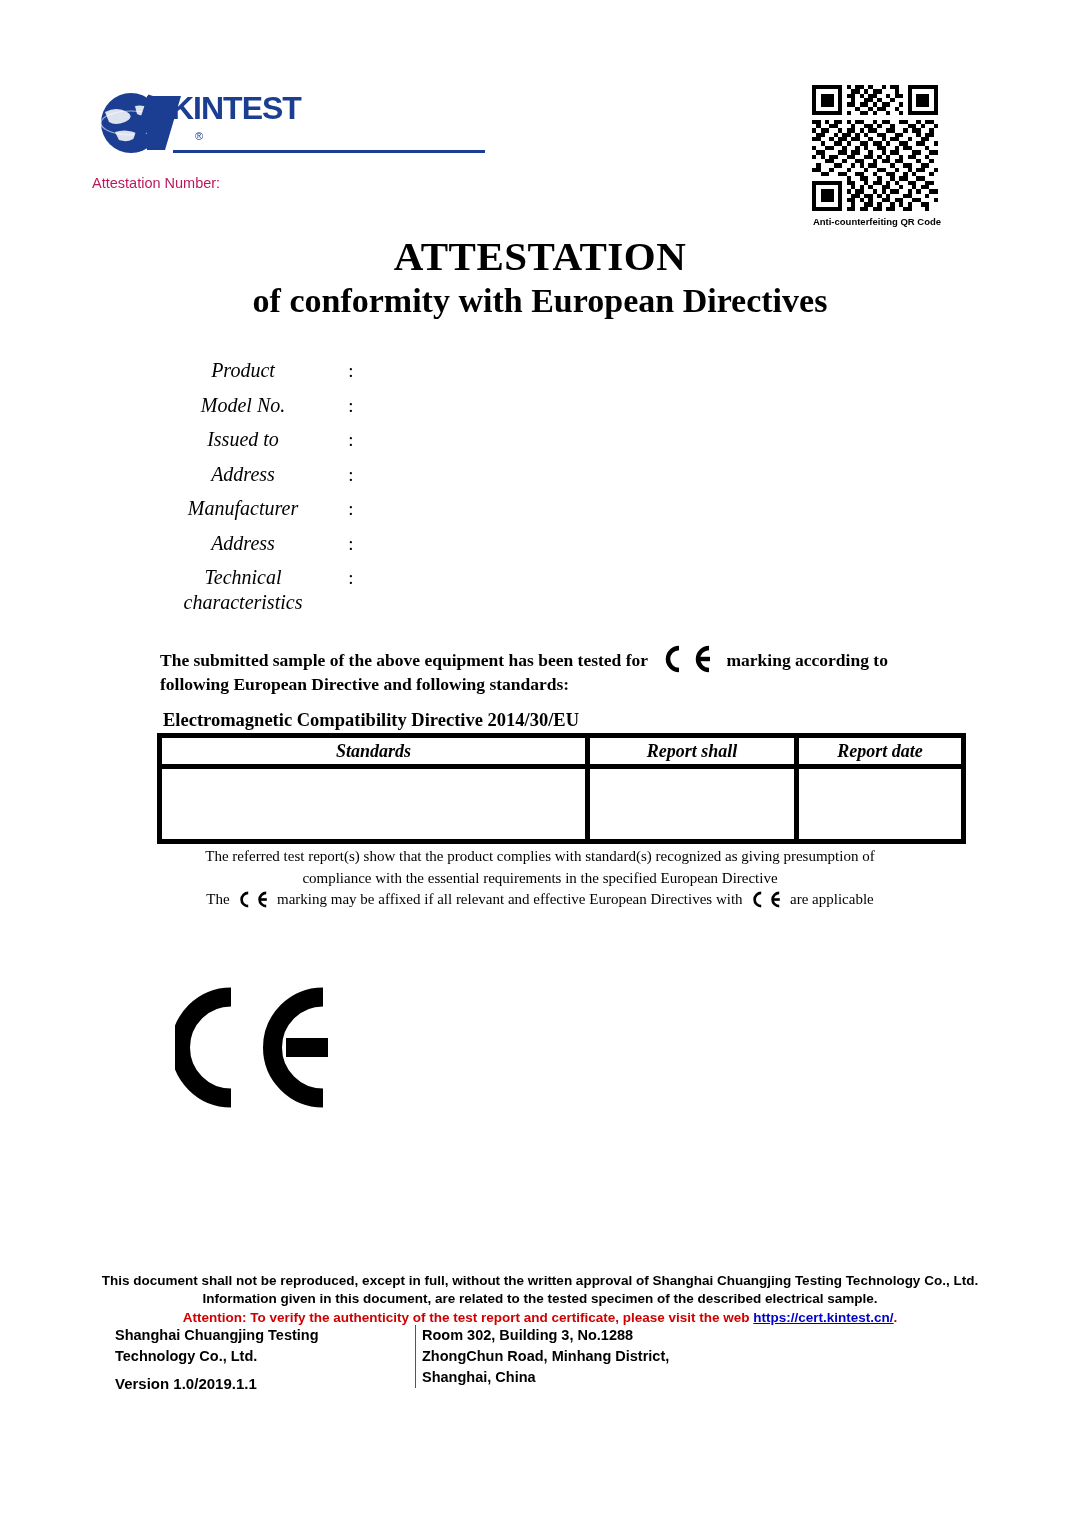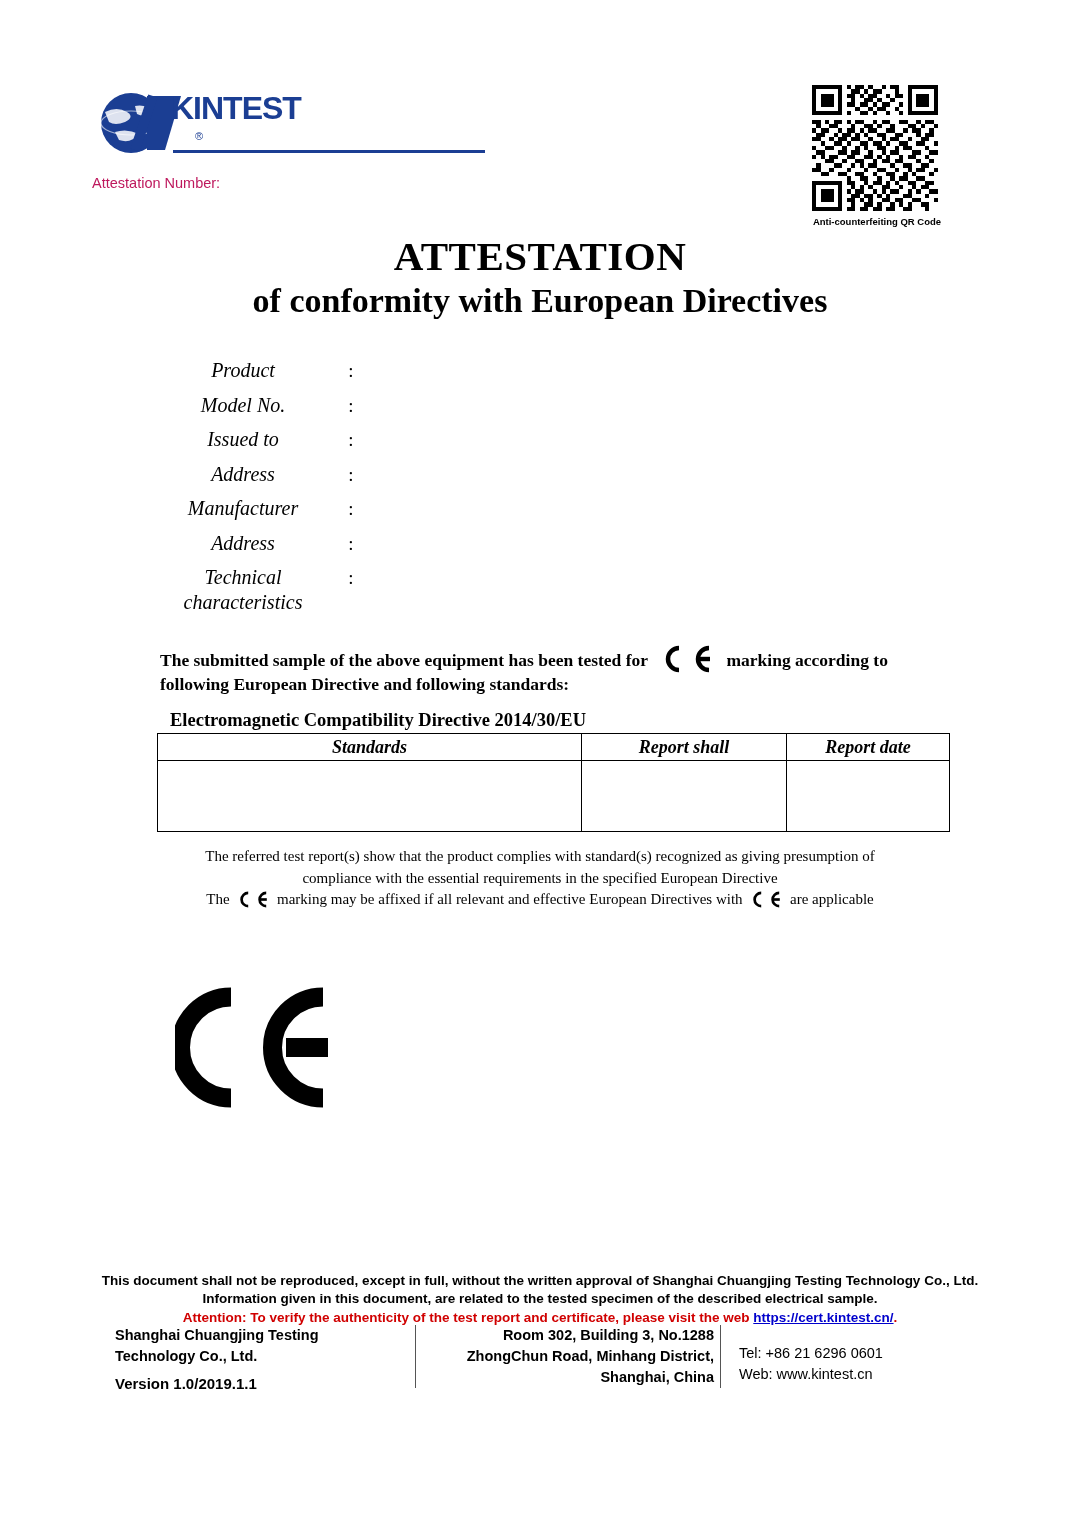--- a/index.html
+++ b/index.html
@@ -161,38 +161,38 @@
     line-height: 23px;
   }
   .ce-inline {
     display: inline-block;
     vertical-align: -7px;
     margin: 0 5px 0 5px;
   }
 
   .directive {
     position: absolute;
-    left: 170px;
+    left: 163px;
     top: 710px;
     font-size: 18.5px;
     font-weight: bold;
   }
 
   
   table.std-table {
     position: absolute;
     left: 157px;
     top: 733px;
     width: 789px;
     border-collapse: collapse;
     table-layout: fixed;
   }
   table.std-table th,
   table.std-table td {
-    border: 1px solid #000000;
+    border: 5px solid #000000;
     padding: 0;
   }
   table.std-table th {
     height: 26px;
     font-size: 18px;
     font-style: italic;
     font-weight: bold;
     text-align: center;
     font-family: "Liberation Serif", serif;
   }
@@ -266,21 +266,21 @@
   }
   .fc-left {
     width: 325px;
     font-weight: bold;
     padding-left: 25px;
     box-sizing: border-box;
   }
   .fc-mid {
     width: 305px;
     border-left: 1px solid #555;
-    text-align: right;
+    text-align: left;
     font-weight: bold;
     padding: 0 6px;
     box-sizing: border-box;
   }
   .fc-right {
     flex: 1;
     border-left: 1px solid #555;
     padding-left: 18px;
     box-sizing: border-box;
     font-weight: normal;
@@ -650,21 +650,17 @@
   <div class="footer-cols">
     <div class="fc-left">
       <div>Shanghai Chuangjing Testing</div>
       <div>Technology Co., Ltd.</div>
     </div>
     <div class="fc-mid">
       <div>Room 302, Building 3, No.1288</div>
       <div>ZhongChun Road, Minhang District,</div>
       <div>Shanghai, China</div>
     </div>
-    <div class="fc-right">
-      <div>Tel: +86 21 6296 0601</div>
-      <div>Web: www.kintest.cn</div>
-    </div>
   </div>
 
   <div class="version">Version 1.0/2019.1.1</div>
 
 </div>
 
 </body></html>

